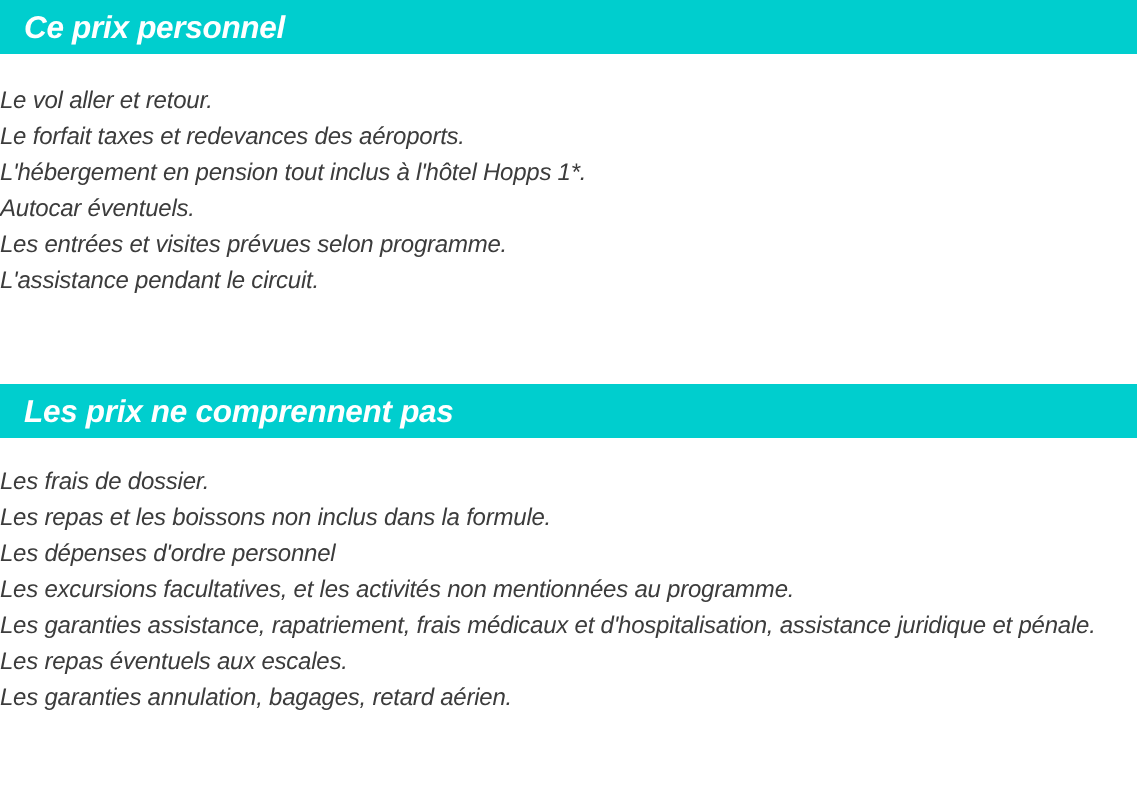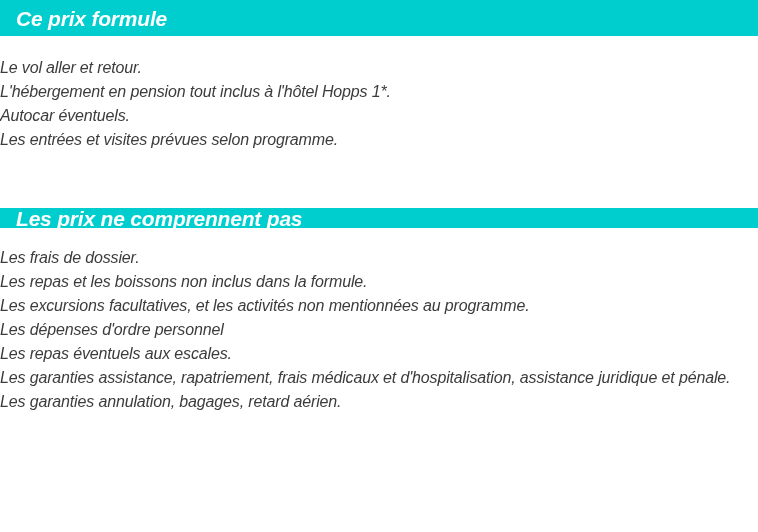--- a/index.html
+++ b/index.html
@@ -28,21 +28,21 @@
     display: flex;
     align-items: center;
     padding-left: 16px;
   }
 
   .section-header.first {
     height: 36px;
   }
 
   .section-header.second {
-    height: 20px;
+    height: 36px;
   }
 
   .section-header-title {
     color: #ffffff;
     font-family: "Liberation Sans", sans-serif;
     font-size: 21px;
     font-style: italic;
     font-weight: bold;
     letter-spacing: -0.2px;
     line-height: 1;
@@ -69,43 +69,45 @@
   .spacer-after-first { height: 56px; }
   .gap-top-first { height: 20px; }
   .gap-top-second { height: 18px; }
 </style>
 </head>
 <body>
 
 <div class="page">
 
   <div class="section-header first">
-    <span class="section-header-title">Ce prix formule</span>
+    <span class="section-header-title">Ce prix personnel</span>
   </div>
 
   <div class="gap-top-first"></div>
 
   <div class="section-body">
     <div class="body-line">Le vol aller et retour.</div>
+    <div class="body-line">Le forfait taxes et redevances des aéroports.</div>
     <div class="body-line">L'hébergement en pension tout inclus à l'hôtel Hopps 1*.</div>
     <div class="body-line">Autocar éventuels.</div>
     <div class="body-line">Les entrées et visites prévues selon programme.</div>
+    <div class="body-line">L'assistance pendant le circuit.</div>
   </div>
 
   <div class="spacer-after-first"></div>
 
   <div class="section-header second">
     <span class="section-header-title">Les prix ne comprennent pas</span>
   </div>
 
   <div class="gap-top-second"></div>
 
   <div class="section-body">
     <div class="body-line">Les frais de dossier.</div>
     <div class="body-line">Les repas et les boissons non inclus dans la formule.</div>
+    <div class="body-line">Les dépenses d'ordre personnel</div>
     <div class="body-line">Les excursions facultatives, et les activités non mentionnées au programme.</div>
-    <div class="body-line">Les dépenses d'ordre personnel</div>
+    <div class="body-line">Les garanties assistance, rapatriement, frais médicaux et d'hospitalisation, assistance juridique et pénale.</div>
     <div class="body-line">Les repas éventuels aux escales.</div>
-    <div class="body-line">Les garanties assistance, rapatriement, frais médicaux et d'hospitalisation, assistance juridique et pénale.</div>
     <div class="body-line">Les garanties annulation, bagages, retard aérien.</div>
   </div>
 
 </div>
 
 </body></html>

